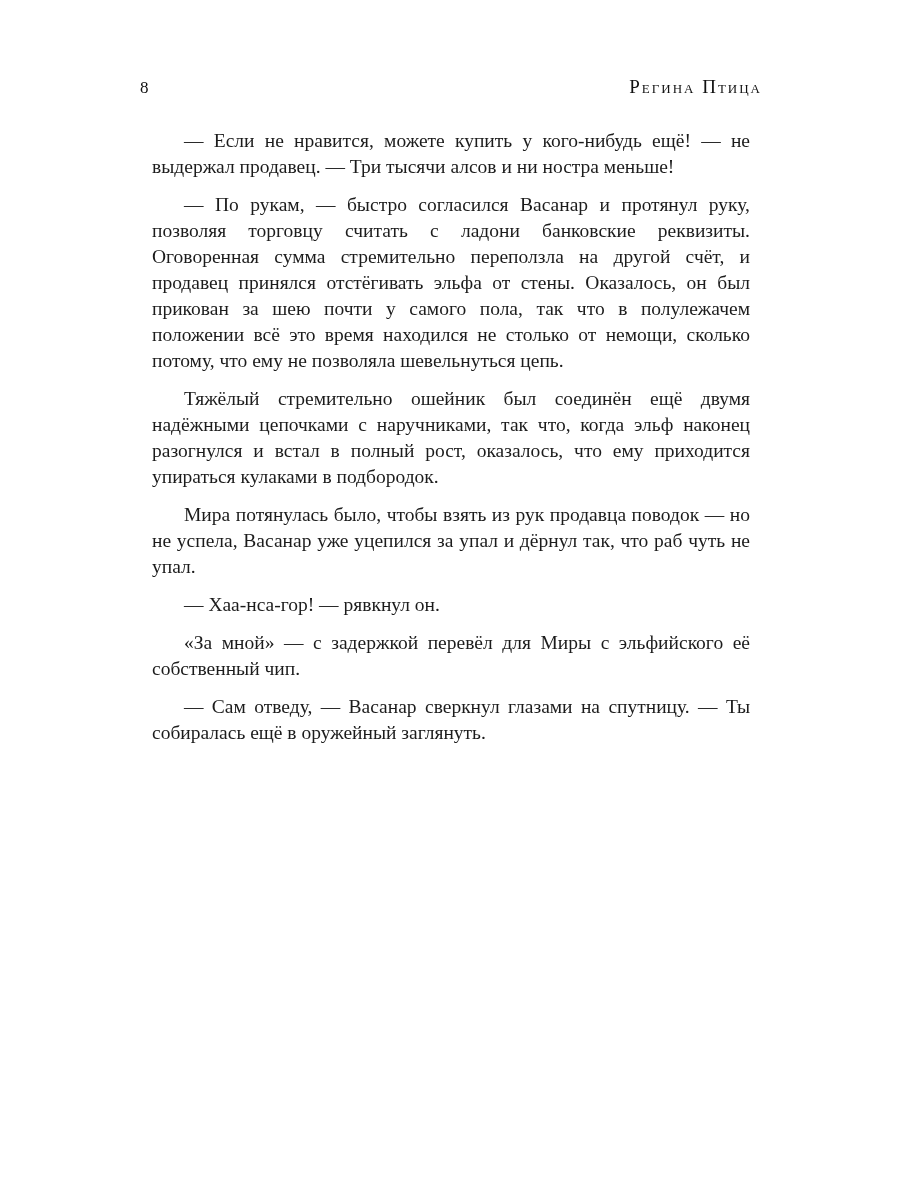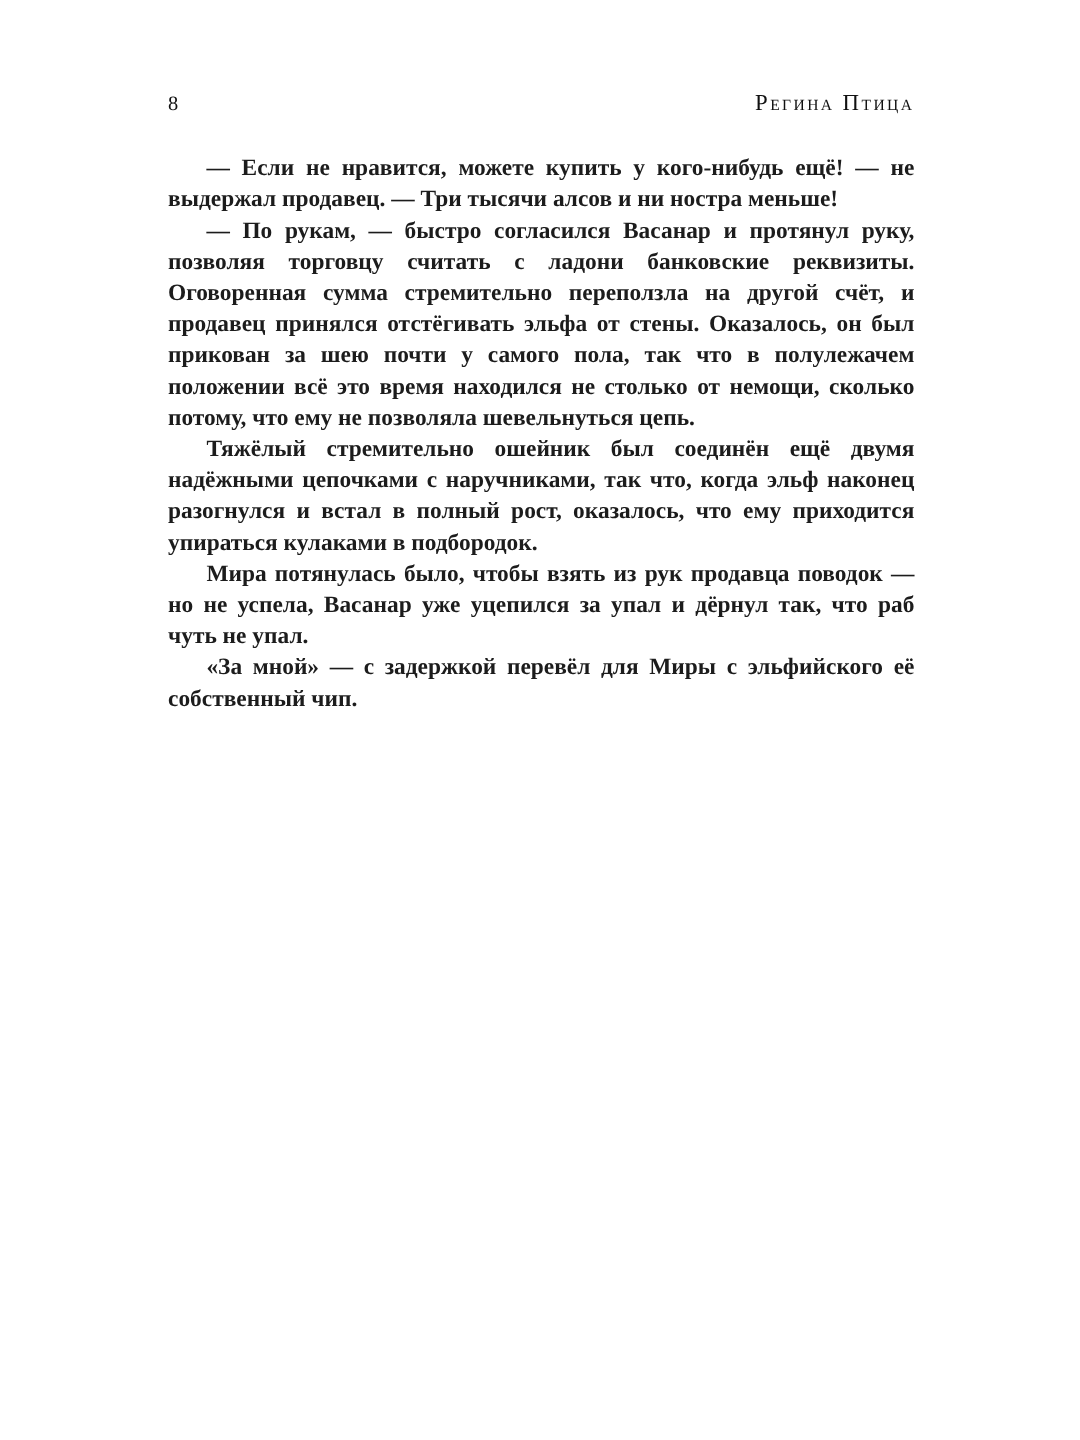--- a/index.html
+++ b/index.html
@@ -39,36 +39,37 @@
     letter-spacing: 2px;
     color: #111111;
   }
   .page-body {
     text-align: justify;
     font-size: 19.5px;
     line-height: 26px;
     color: #1c1c1c;
   }
   .page-body p {
-    margin: 0;
+    margin: 12px;
     text-indent: 32px;
-    font-weight: bold;
   }
 </style>
 </head>
 <body>
 
 <div class="page">
 
   <header class="page-header">
     <span class="page-number">8</span>
     <span class="header-title">Регина Птица</span>
   </header>
 
   <main class="page-body">
     <p>— Если не нравится, можете купить у кого-нибудь ещё! — не выдержал продавец. — Три тысячи алсов и ни ностра меньше!</p>
     <p>— По рукам, — быстро согласился Васанар и протянул руку, позволяя торговцу считать с ладони банковские реквизиты. Оговоренная сумма стремительно переползла на другой счёт, и продавец принялся отстёгивать эльфа от стены. Оказалось, он был прикован за шею почти у самого пола, так что в полулежачем положении всё это время находился не столько от немощи, сколько потому, что ему не позволяла шевельнуться цепь.</p>
     <p>Тяжёлый стремительно ошейник был соединён ещё двумя надёжными цепочками с наручниками, так что, когда эльф наконец разогнулся и встал в полный рост, оказалось, что ему приходится упираться кулаками в подбородок.</p>
     <p>Мира потянулась было, чтобы взять из рук продавца поводок — но не успела, Васанар уже уцепился за упал и дёрнул так, что раб чуть не упал.</p>
+    <p>— Хаа-нса-гор! — рявкнул он.</p>
     <p>«За мной» — с задержкой перевёл для Миры с эльфийского её собственный чип.</p>
+    <p>— Сам отведу, — Васанар сверкнул глазами на спутницу. — Ты собиралась ещё в оружейный заглянуть.</p>
   </main>
 
 </div>
 
 </body></html>

